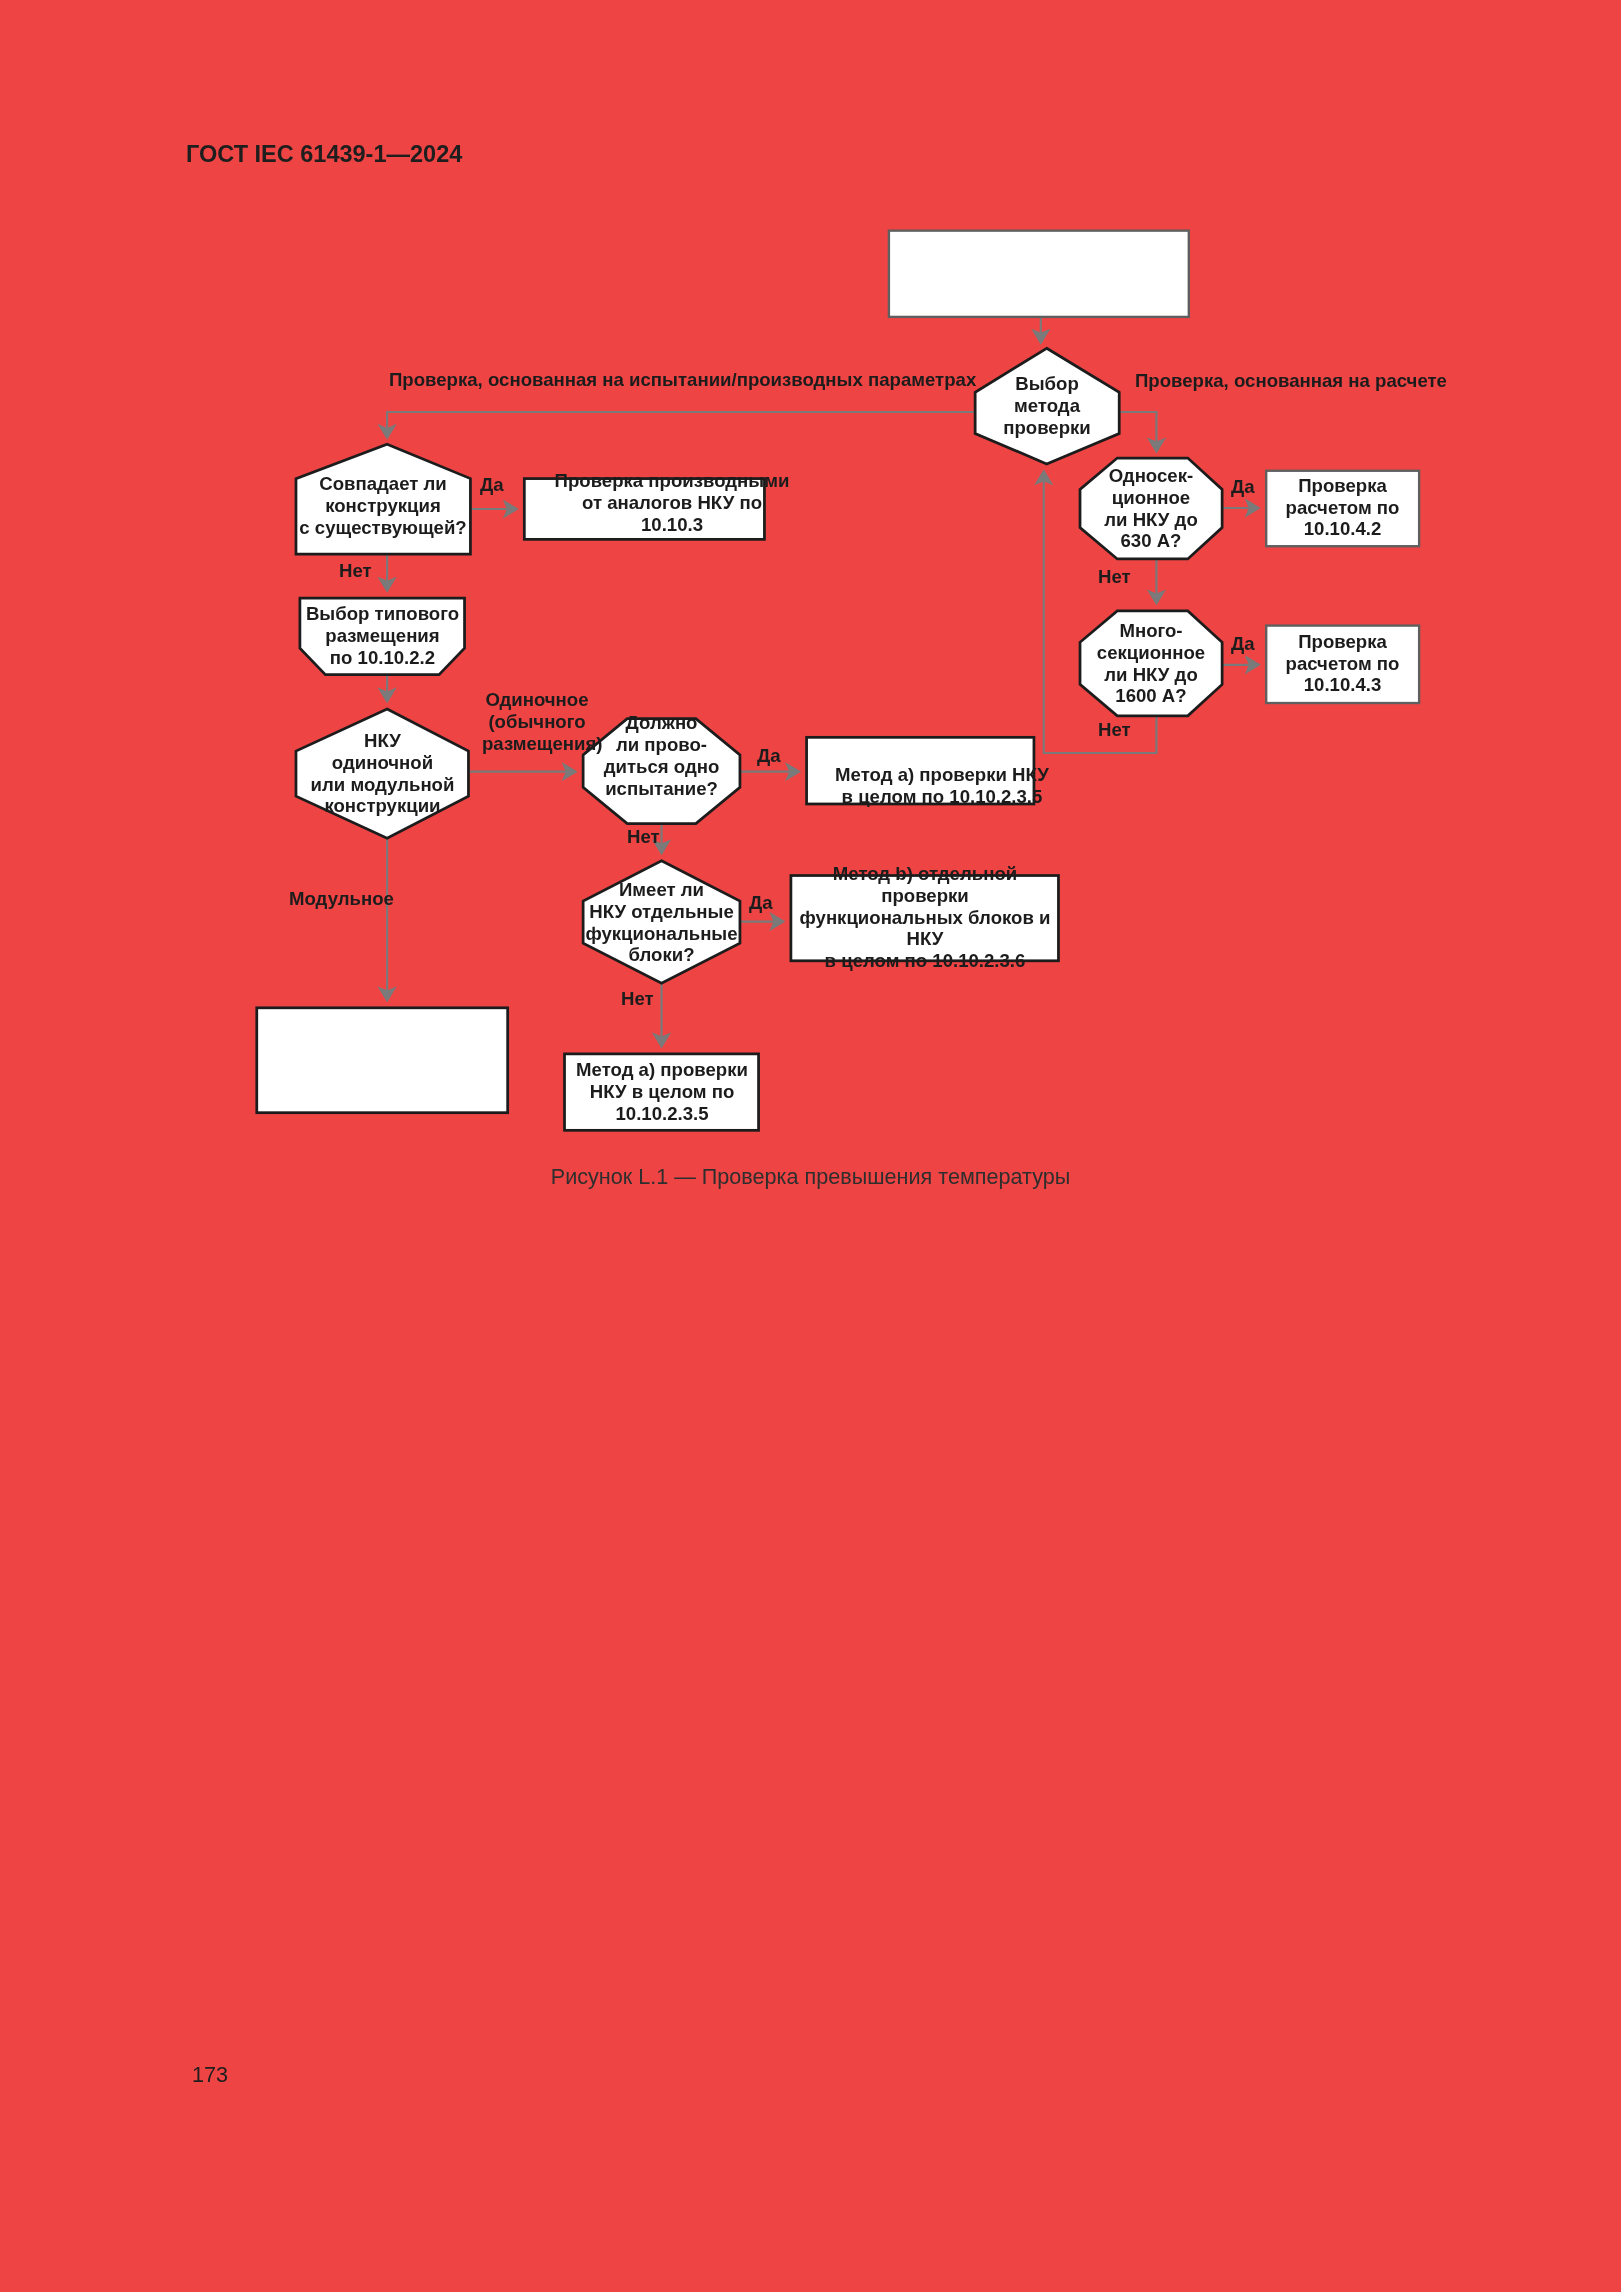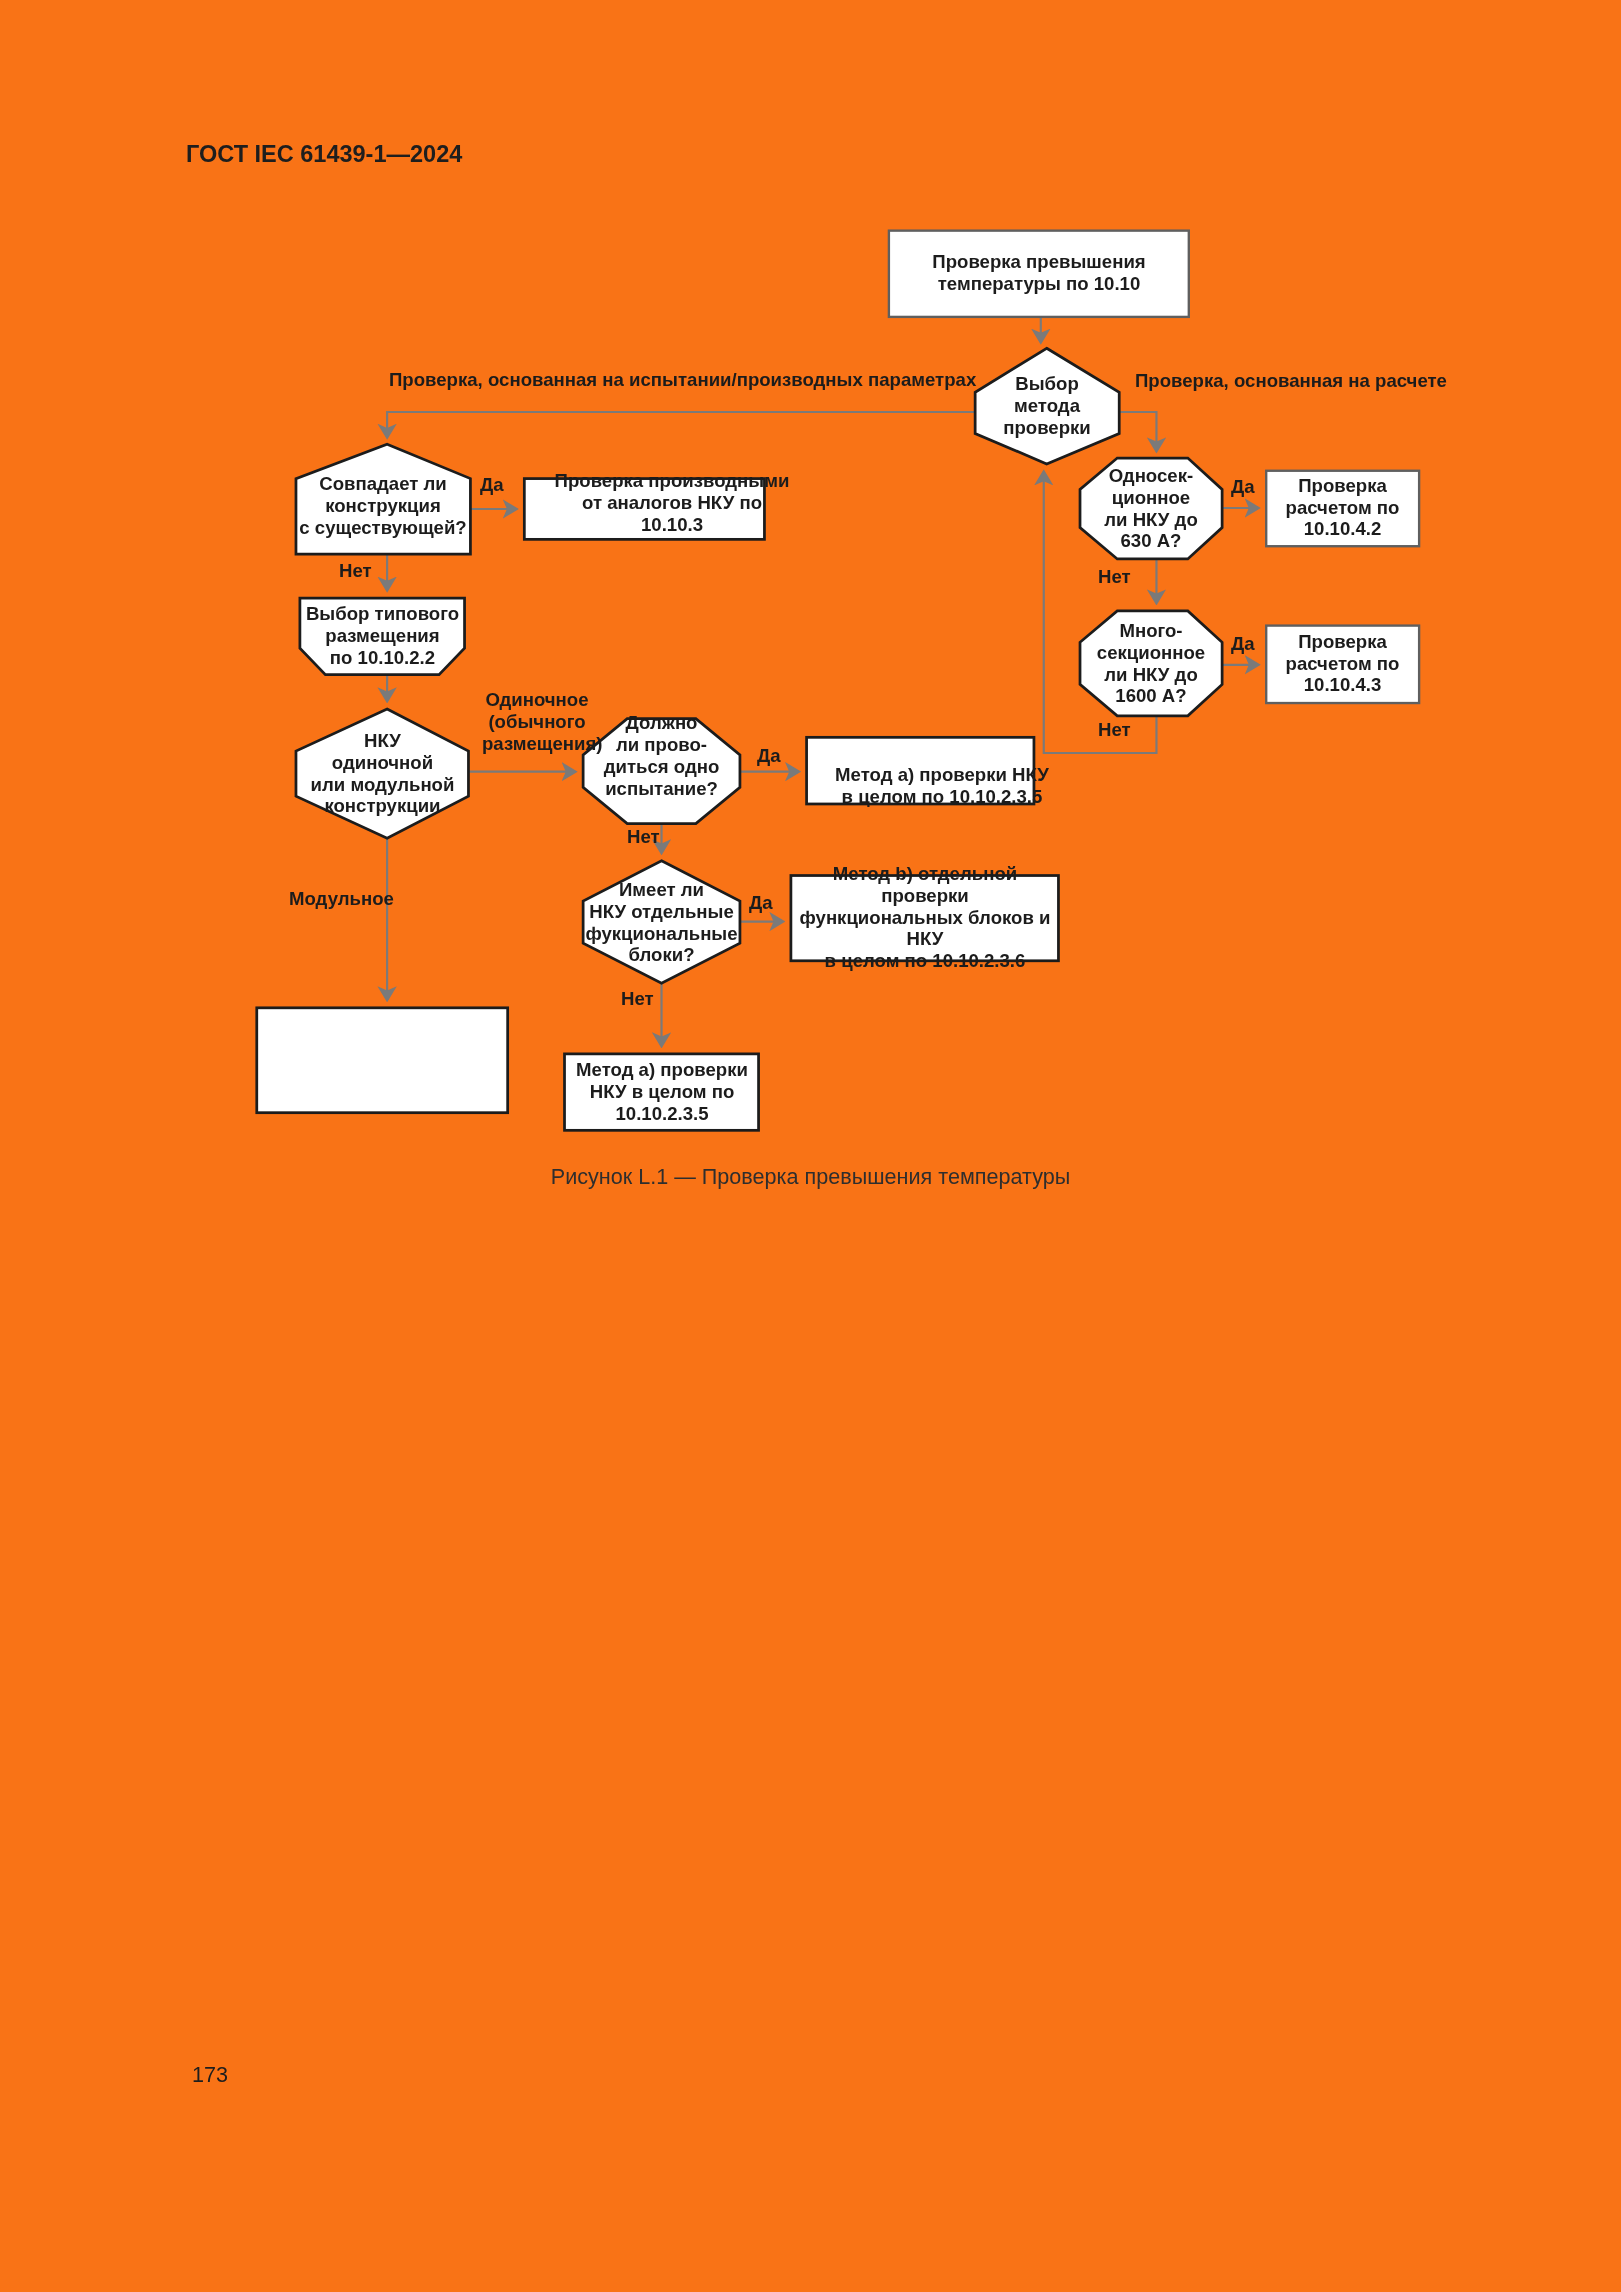--- a/index.html
+++ b/index.html
@@ -1,18 +1,18 @@
 <!DOCTYPE html>
 <html><head>
 <meta charset="utf-8">
 <style>
   html,body { margin:0; padding:0; background:#e8e8e8; }
   .page {
     position:relative; width:1621px; height:2293px; margin:0 auto;
-    background:#f97316; overflow:hidden;
+    background:#ef4444; overflow:hidden;
     font-family:"Liberation Sans", sans-serif; color:#1e1e1e;
   }
   .doc-header {
     position:absolute; left:186px; top:141px;
     font-size:23.5px; font-weight:bold; white-space:nowrap;
   }
   .page-number {
     position:absolute; left:192px; top:2062px; font-size:21.6px;
   }
   .figure-caption {
@@ -77,22 +77,20 @@
       <rect x="823" y="752" width="232" height="68"></rect>
       <polygon points="675,878 755,919 755,962 675,1003 595,962 595,919"></polygon>
       <rect x="807" y="893" width="273" height="87"></rect>
       <rect x="262" y="1028" width="256" height="107"></rect>
       <rect x="576" y="1075" width="198" height="78"></rect>
       <polygon points="1140,467 1212,467 1247,499 1247,538 1212,570 1140,570 1102,538 1102,499"></polygon>
       <polygon points="1140,623 1212,623 1247,655 1247,698 1212,730 1140,730 1102,698 1102,655"></polygon>
     </g>
   </svg>
 
-  <div class="node" style="left:889px;top:230px;width:300px;height:86px;">Проверка превышения
-температуры по 10.10</div>
 
   <div class="flabel nowrap centered" style="left:380px;top:369px;width:574px;margin-left:9px;">Проверка, основанная на испытании/производных параметрах</div>
   <div class="flabel nowrap" style="left:1135px;top:370px;">Проверка, основанная на расчете</div>
 
   <div class="node" style="left:975px;top:350px;width:144px;height:112px;">Выбор
 метода
 проверки</div>
 
   <div class="node" style="left:296px;top:461px;width:174px;height:90px;">Совпадает ли
 конструкция

